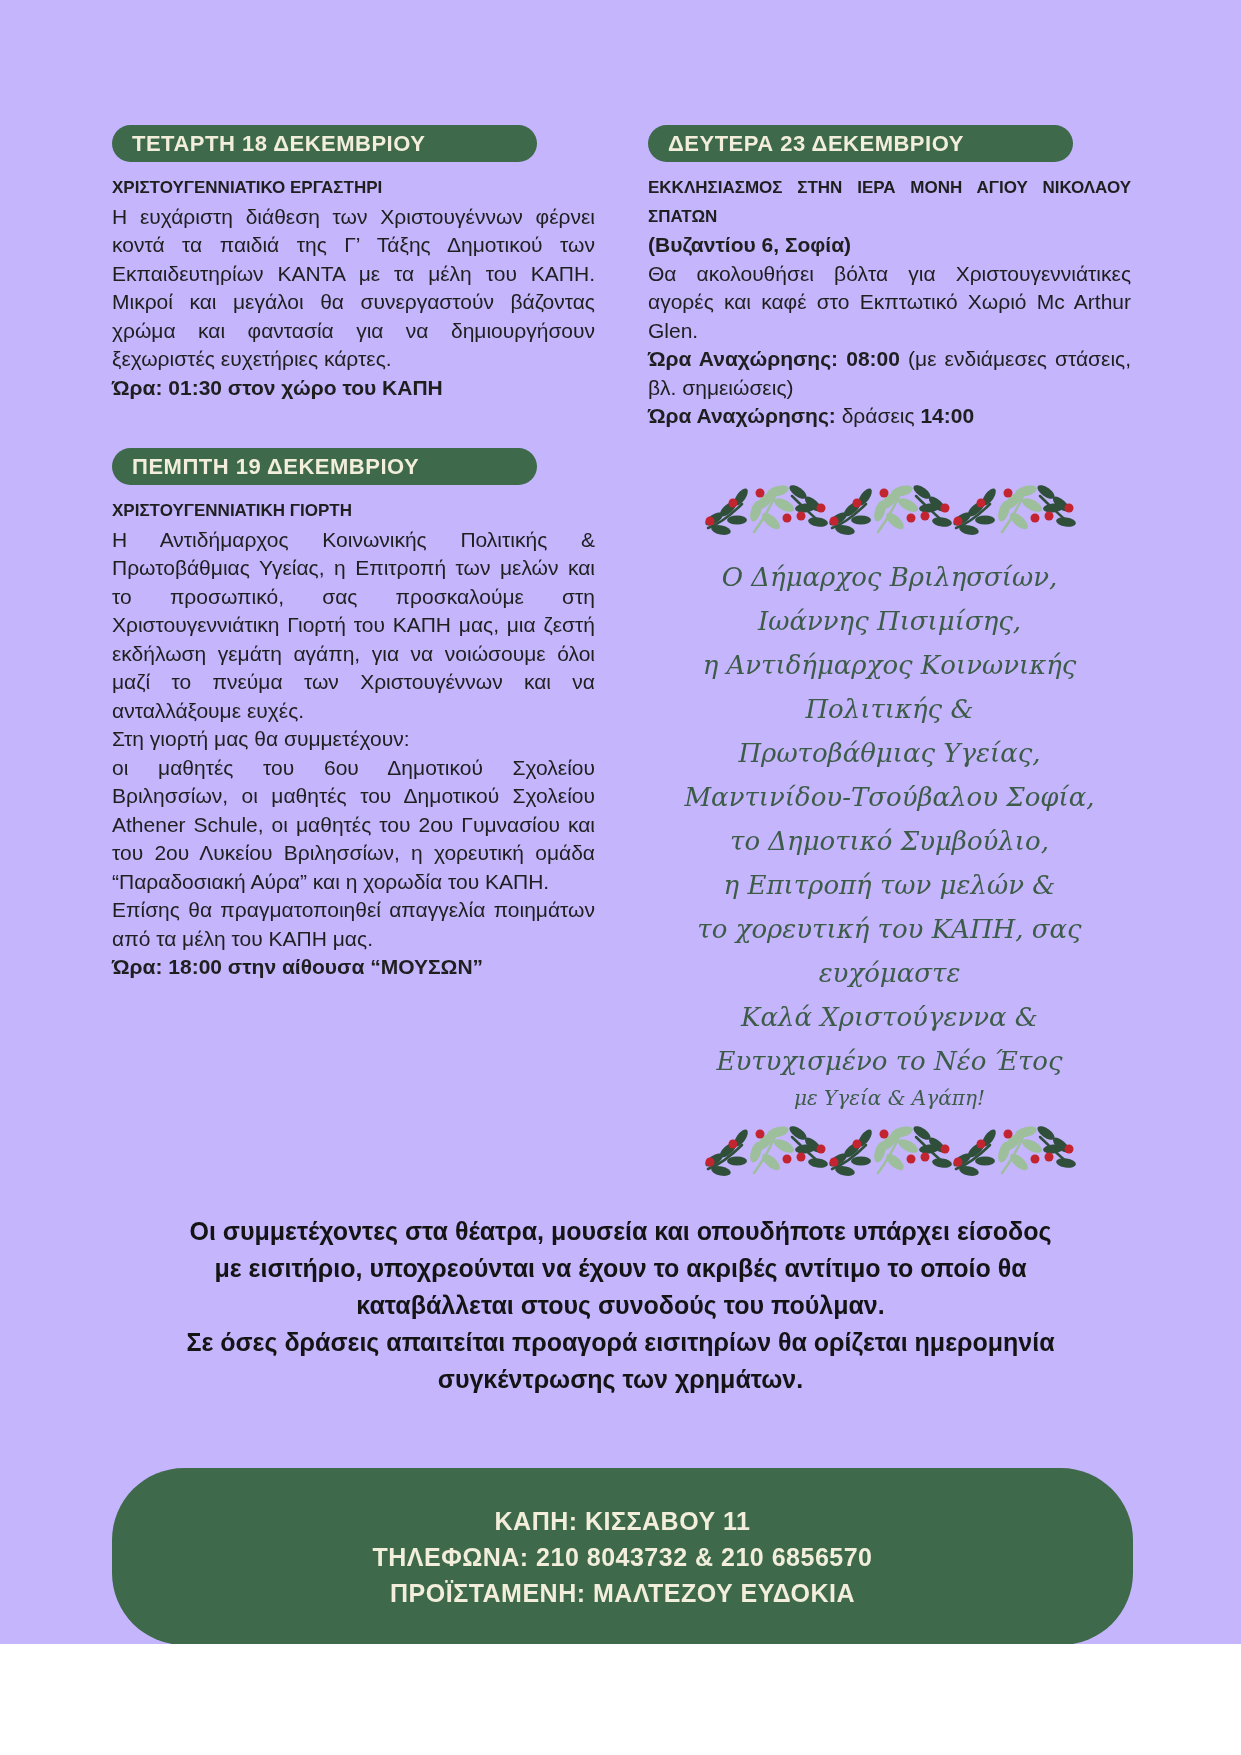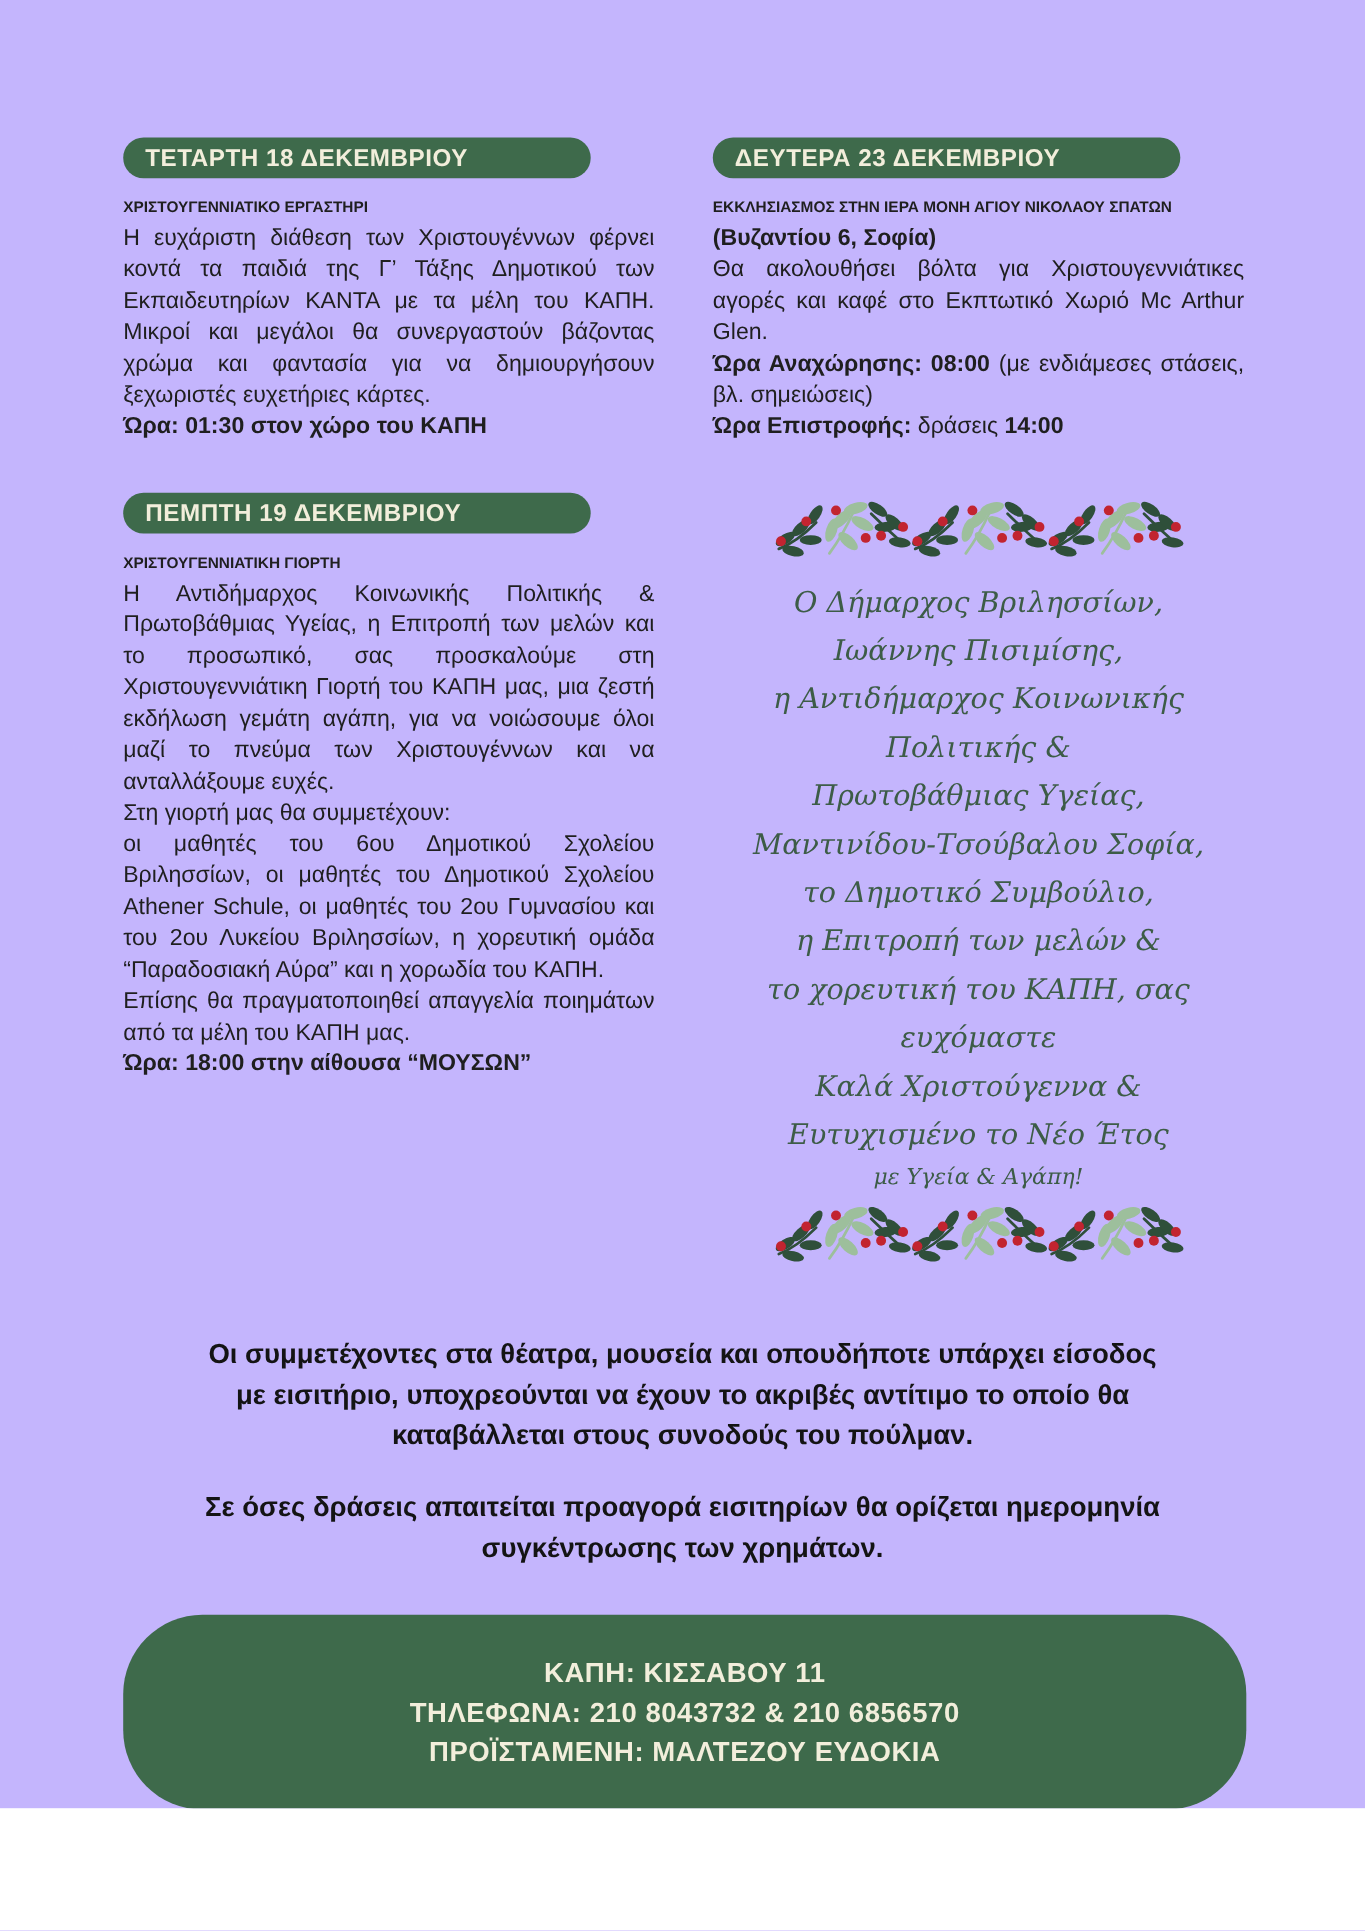--- a/index.html
+++ b/index.html
@@ -29,21 +29,21 @@
     display: flex;
     align-items: center;
     padding-left: 20px;
     box-sizing: border-box;
   }
   .banner-gap { margin-top: 46px; }
 
   .sec-title {
     margin: 12px 0 0 0;
     font-weight: bold;
-    font-size: 14px;
+    font-size: 17px;
     line-height: 28.5px;
     text-align: justify;
   }
   .body-text {
     margin: 0;
     font-size: 21px;
     line-height: 28.5px;
     text-align: justify;
   }
   .bold { font-weight: bold; }
@@ -73,21 +73,21 @@
     top: 1213px;
     left: 110px;
     width: 1021px;
     text-align: center;
     font-weight: bold;
     font-size: 25px;
     line-height: 37px;
     color: #141414;
   }
   .notes .para { margin: 0; }
-  .notes .para + .para { margin-top: 28px; }
+  .notes .para + .para { }
 
   .footer-banner {
     position: absolute;
     top: 1468px;
     left: 112px;
     width: 1021px;
     height: 177px;
     background: var(--banner-green, #3e6a4b);
     border-radius: 72px;
     color: var(--cream, #f2eedb);
@@ -128,21 +128,21 @@
 
   <div class="col col-right">
 
     <div class="banner">
       <span>ΔΕΥΤΕΡΑ 23 ΔΕΚΕΜΒΡΙΟΥ</span>
     </div>
     <p class="sec-title">ΕΚΚΛΗΣΙΑΣΜΟΣ ΣΤΗΝ ΙΕΡΑ ΜΟΝΗ ΑΓΙΟΥ ΝΙΚΟΛΑΟΥ ΣΠΑΤΩΝ</p>
     <p class="body-text bold">(Βυζαντίου 6, Σοφία)</p>
     <p class="body-text">Θα ακολουθήσει βόλτα για Χριστουγεννιάτικες αγορές και καφέ στο Εκπτωτικό Χωριό Mc Arthur Glen.</p>
     <p class="body-text"><span class="bold">Ώρα Αναχώρησης: 08:00</span><span> (με ενδιάμεσες στάσεις, βλ. σημειώσεις)</span></p>
-    <p class="body-text"><span class="bold">Ώρα Επιστροφής:</span><span> δράσεις </span><span class="bold">14:00</span></p>
+    <p class="body-text"><span class="bold">Ώρα Αναχώρησης:</span><span> δράσεις </span><span class="bold">14:00</span></p>
 
     <div class="garland-wrap">
       <svg class="garland" width="380" height="64" viewBox="0 0 372 64" aria-hidden="true">
         <defs>
           <g id="sprig-unit">
             <path class="stemD" d="M4,50 Q20,44 38,26"></path>
             <ellipse class="leafD" rx="10" ry="4.5" transform="translate(10,41) rotate(-32)"></ellipse>
             <ellipse class="leafD" rx="10" ry="4.5" transform="translate(17,52) rotate(12)"></ellipse>
             <ellipse class="leafD" rx="10" ry="4.5" transform="translate(24,31) rotate(-42)"></ellipse>
             <ellipse class="leafD" rx="10" ry="4.5" transform="translate(33,42) rotate(0)"></ellipse>

